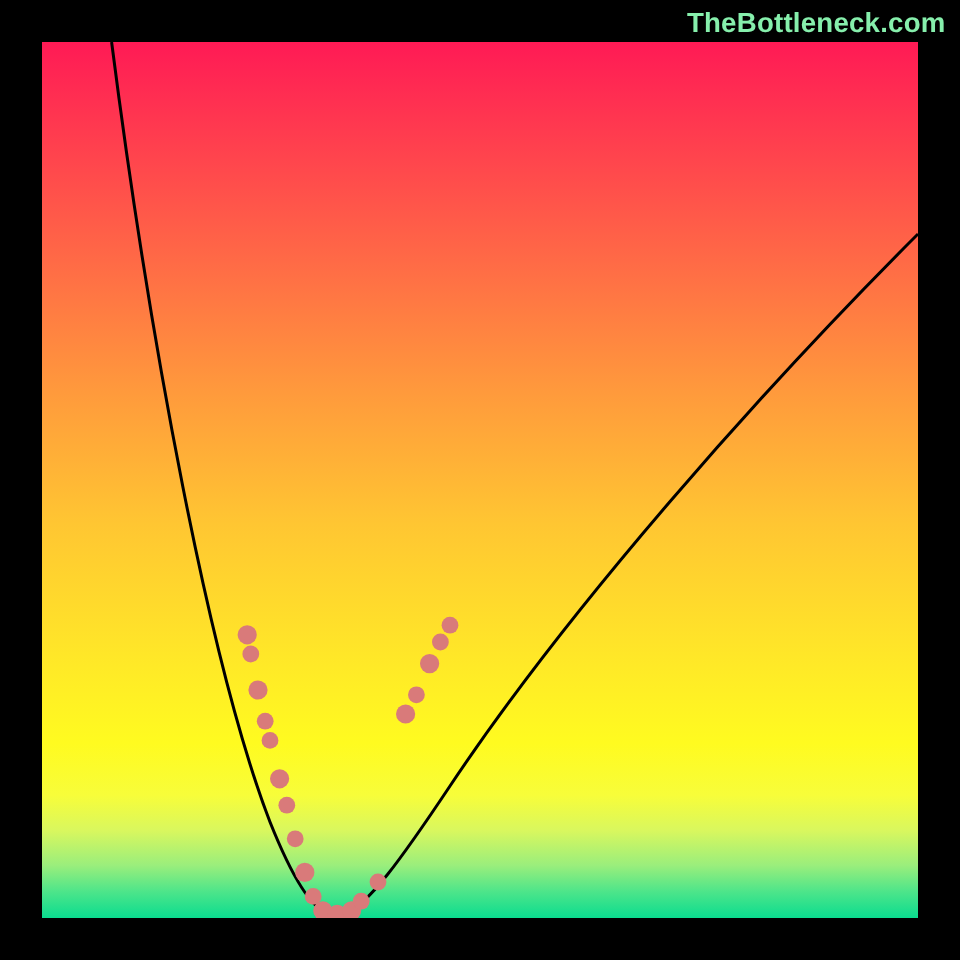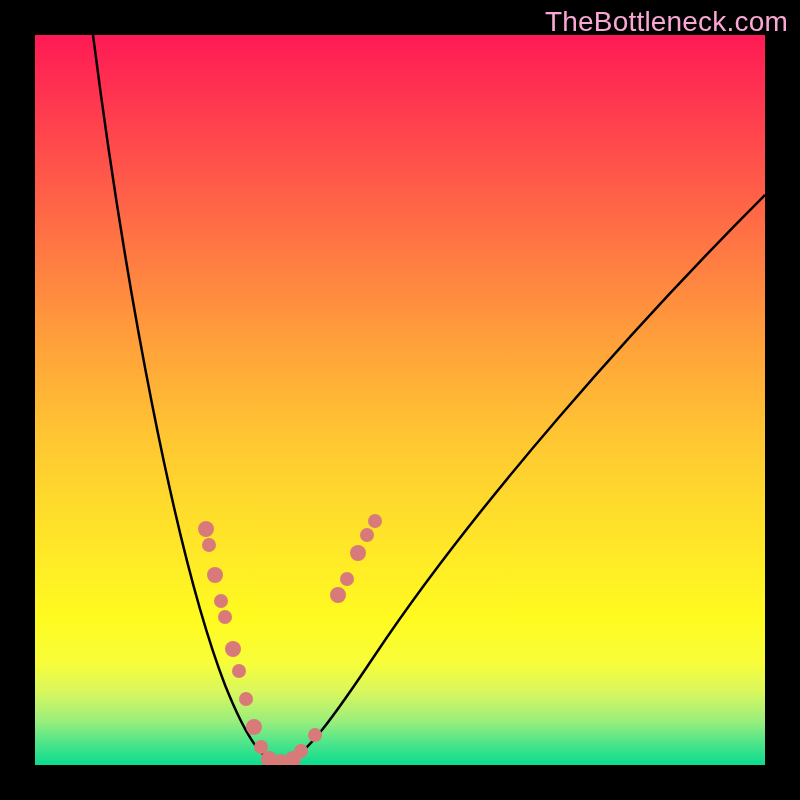--- a/index.html
+++ b/index.html
@@ -8,23 +8,23 @@
     position: relative;
     width: 800px;
     height: 800px;
     background: #000;
   }
   .watermark {
     position: absolute;
     top: 6px;
     right: 12px;
     font-family: Arial, Helvetica, sans-serif;
-    font-size: 28px;
-    font-weight: 400;
-    color: #f9a8d4;
+    font-size: 23px;
+    font-weight: 700;
+    color: #86efac;
     letter-spacing: 0.2px;
     z-index: 10;
   }
   .plot-frame {
     position: absolute;
     left: 35px;
     top: 35px;
     width: 730px;
     height: 730px;
     overflow: hidden;

